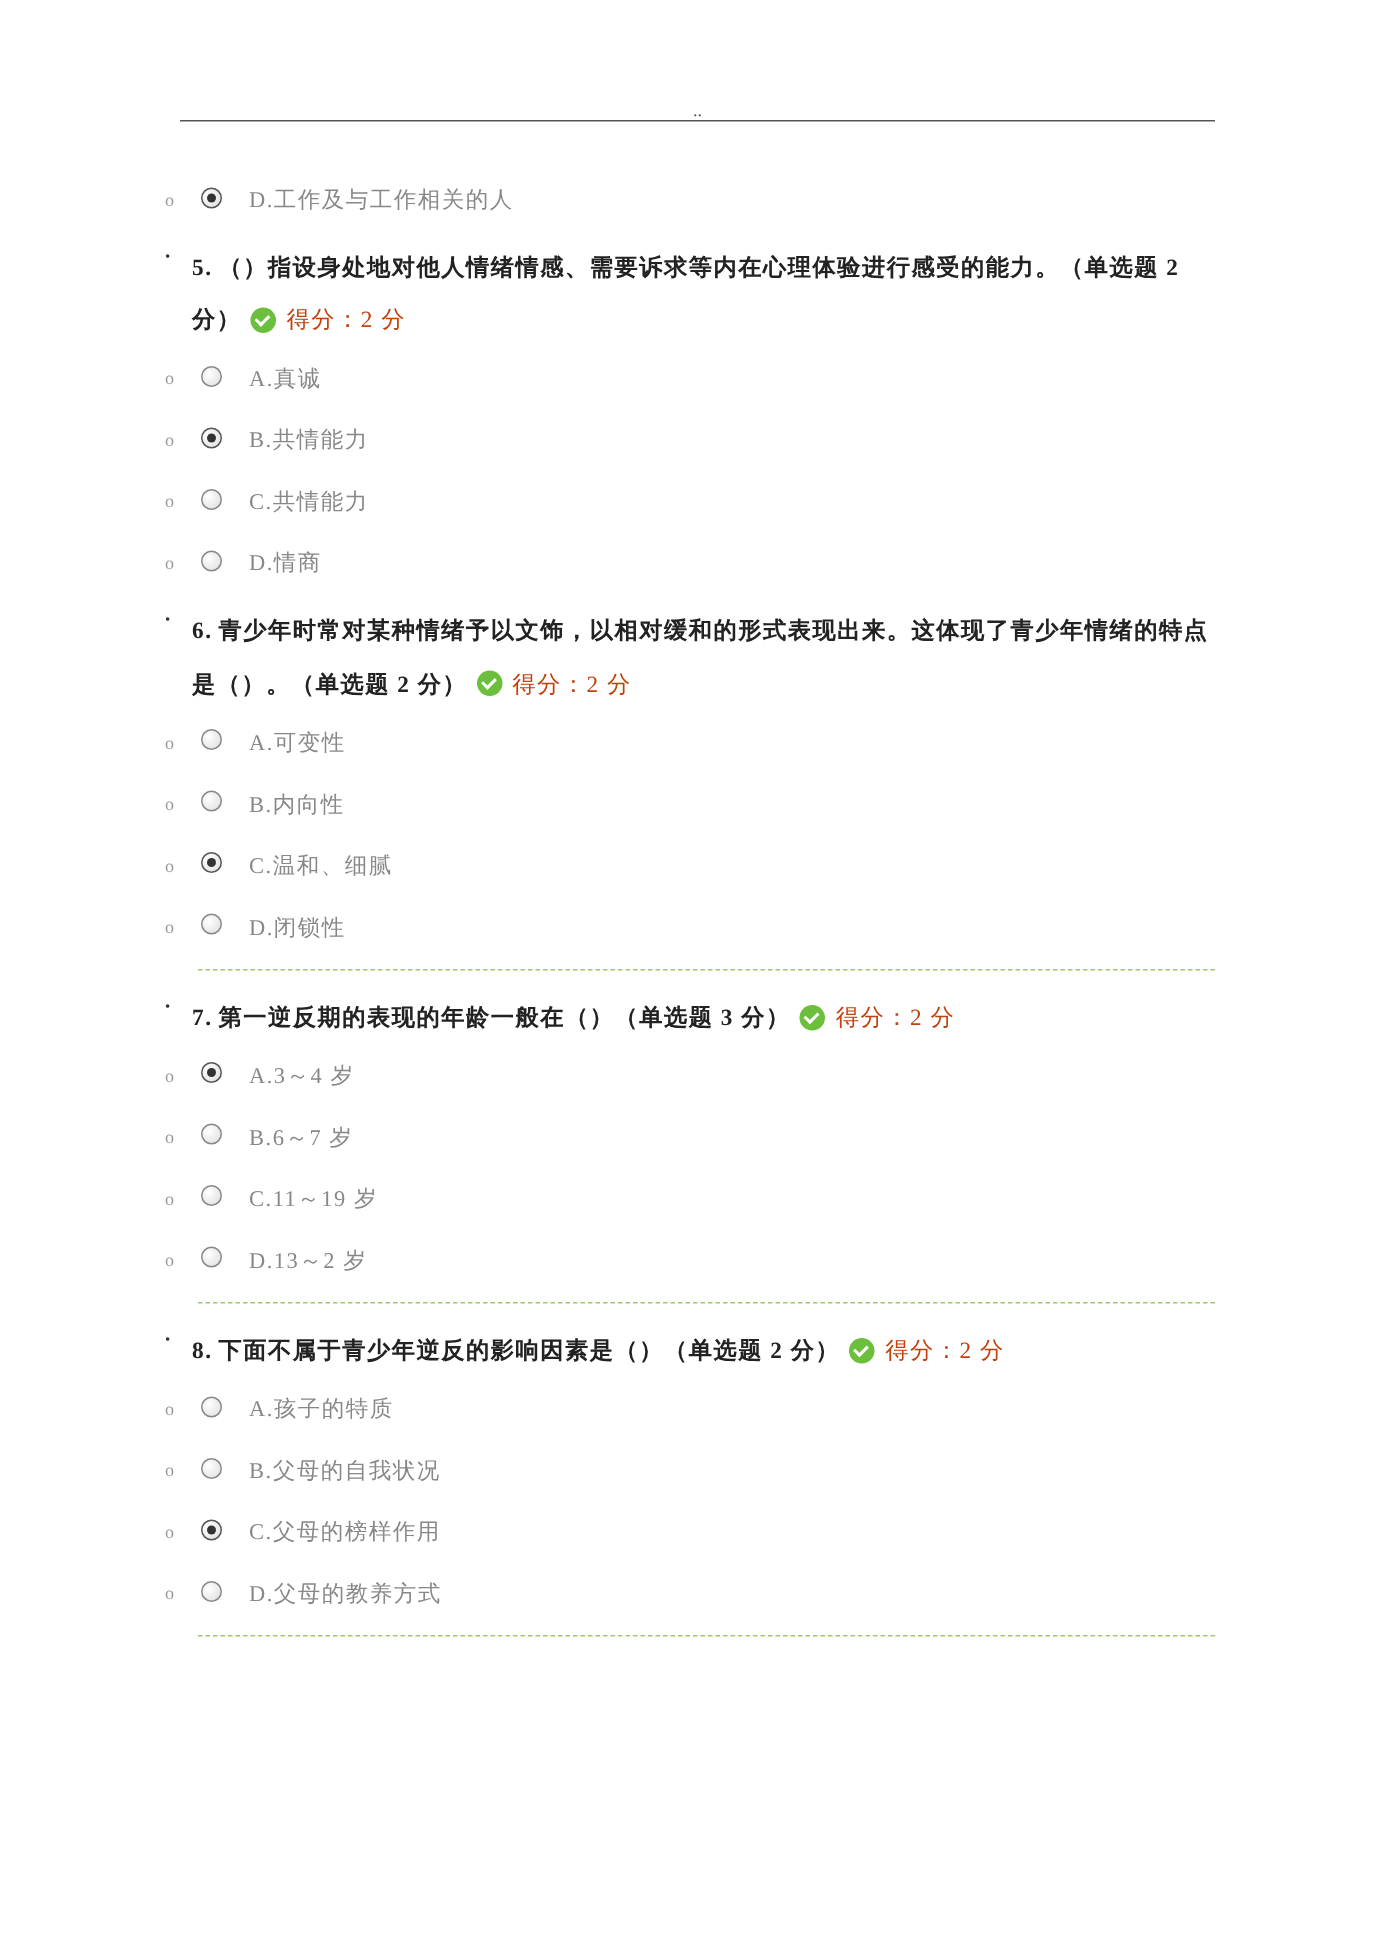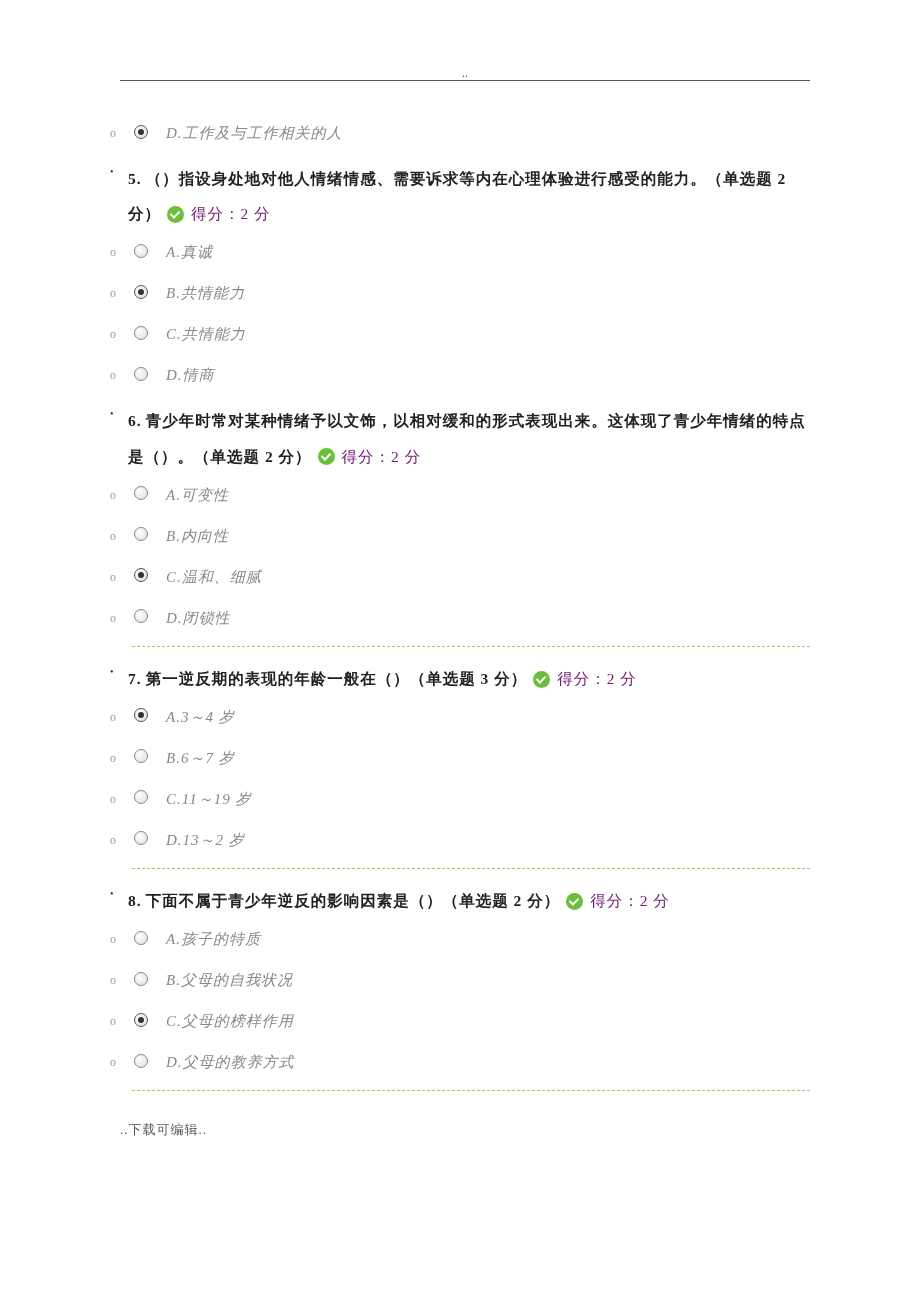--- a/index.html
+++ b/index.html
@@ -79,21 +79,20 @@
     left: 3px;
     width: 6px;
     height: 6px;
     background: #333;
     border-radius: 50%;
   }
   .opt-text {
     color: #888;
     font-size: 15px;
     letter-spacing: 1px;
-    font-style: italic;
   }
   .question-row {
     display: flex;
     align-items: flex-start;
     margin-top: 8px;
     margin-bottom: 8px;
     line-height: 2.2;
   }
   .q-text-wrap {
     flex: 1;
@@ -120,21 +119,21 @@
     position: absolute;
     top: 3px;
     left: 5px;
     width: 4px;
     height: 7px;
     border-right: 2px solid #fff;
     border-bottom: 2px solid #fff;
     transform: rotate(45deg);
   }
   .score {
-    color: #701a75;
+    color: #c2410c;
     font-size: 15.5px;
     letter-spacing: 1px;
   }
   .divider {
     border: none;
     border-top: 1px dashed #9fc96a;
     margin: 6px 0 14px 22px;
   }
   .footer {
     margin-top: 30px;
@@ -274,15 +273,14 @@
       <span class="radio selected"></span>
       <span class="opt-text">C.父母的榜样作用</span>
     </div>
     <div class="option-row">
       <span class="bullet">o</span>
       <span class="radio"></span>
       <span class="opt-text">D.父母的教养方式</span>
     </div>
     <hr class="divider">
 
-    <div class="footer">..下载可编辑..</div>
   </div>
 </div>
 
 </body></html>

